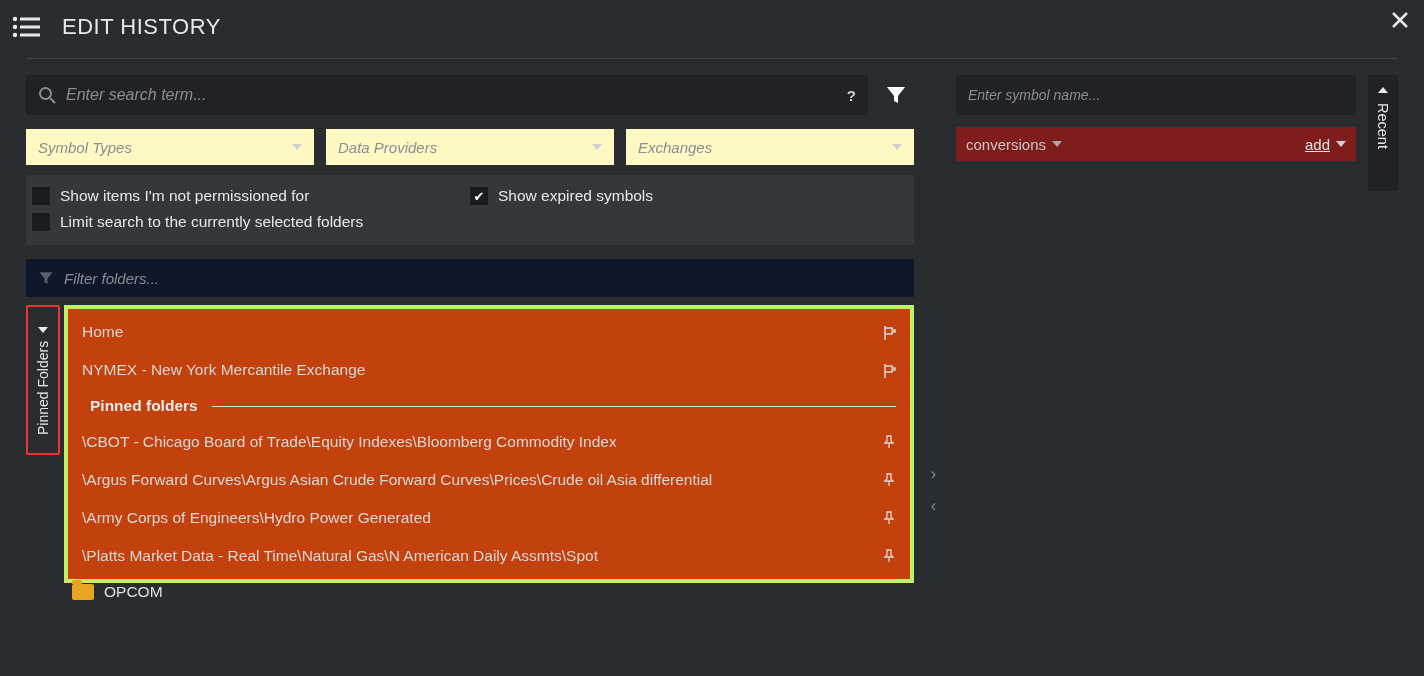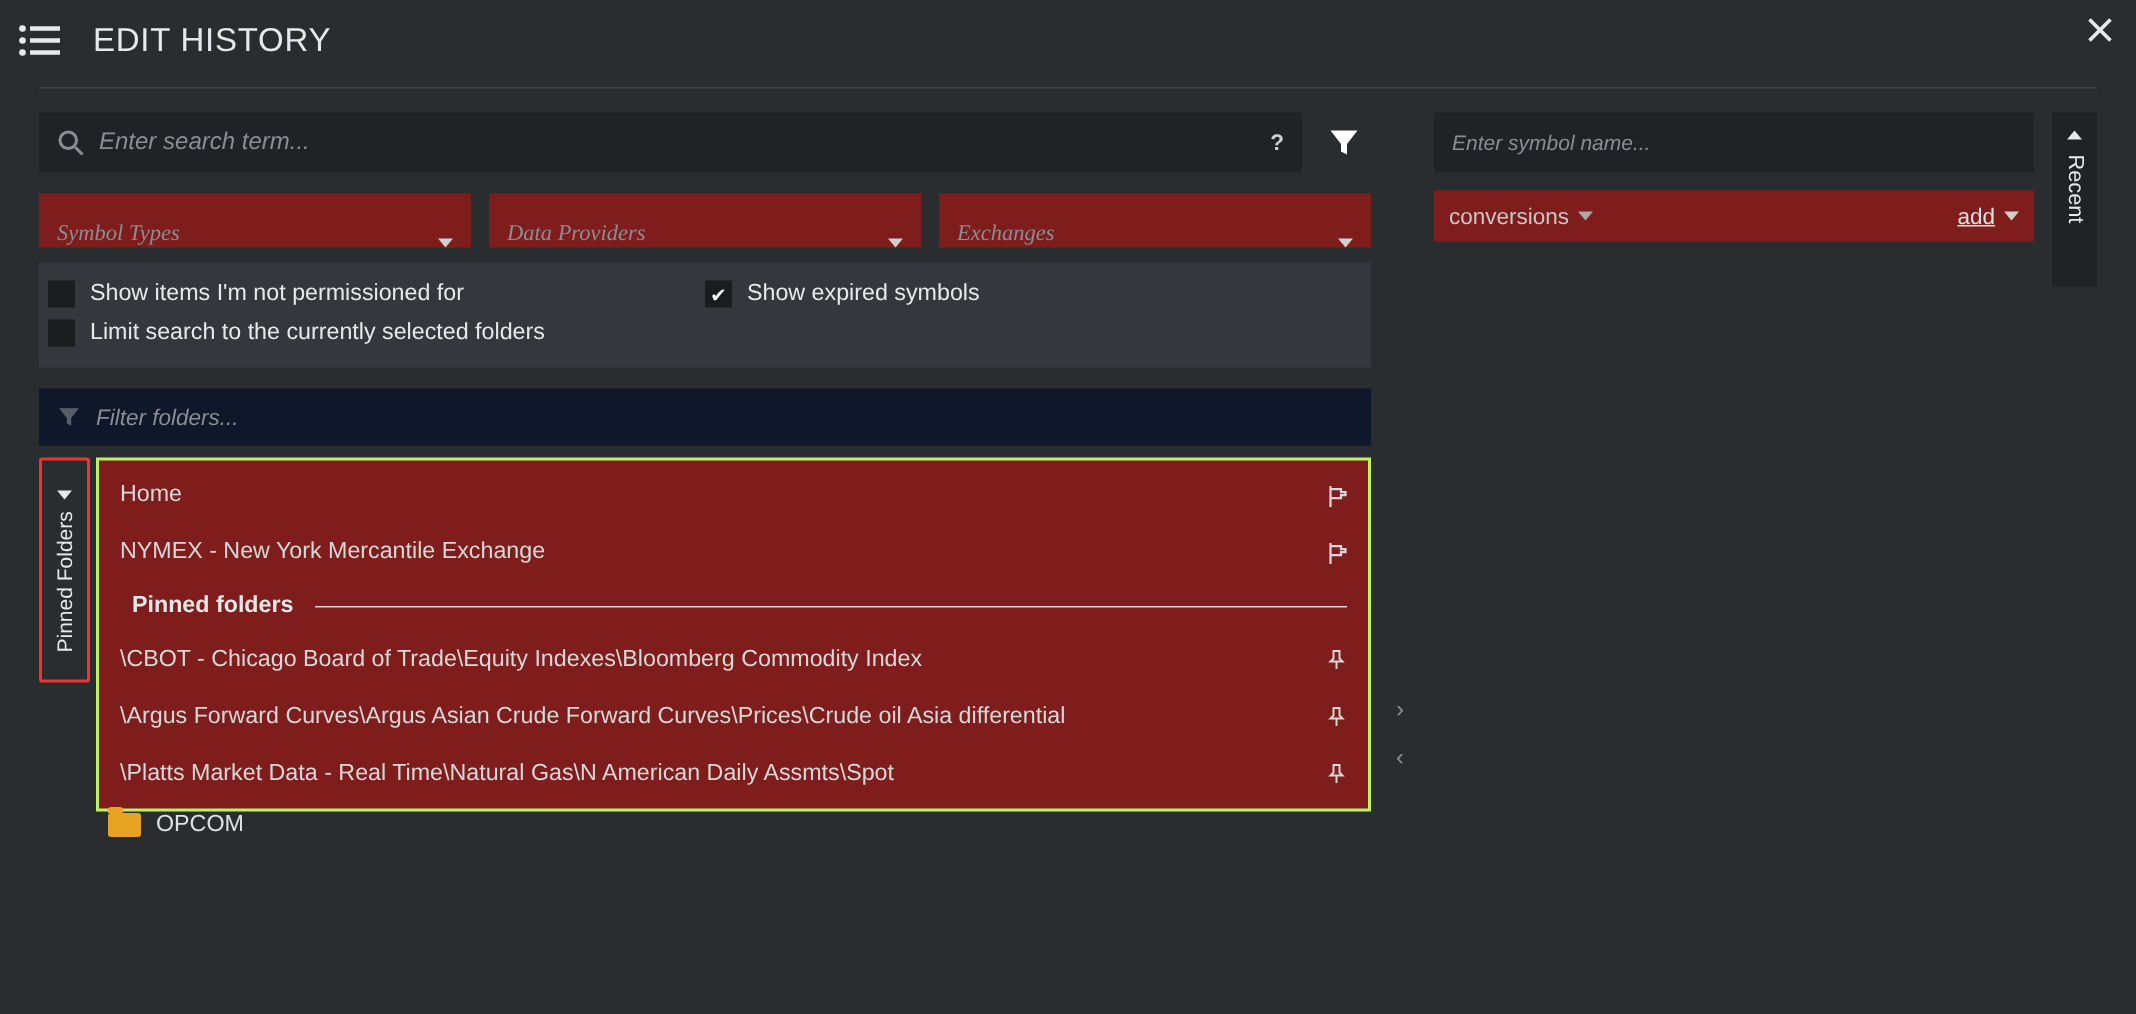--- a/index.html
+++ b/index.html
@@ -97,31 +97,30 @@
     cursor: pointer;
   }
 
   .dropdown-row {
     display: flex;
     gap: 12px;
     margin-bottom: 10px;
   }
   .dropdown {
     flex: 1;
-    background: #7f1d1d;
+    background: #fef9c3;
     height: 36px;
     display: flex;
-    align-items: flex-end;
+    align-items: center;
     justify-content: space-between;
     padding: 0 12px;
     cursor: pointer;
     color: #8a8e93;
     font-style: italic;
     font-size: 15px;
-    font-family: Liberation Serif, serif;
   }
   .caret-down {
     width: 0; height: 0;
     border-left: 5px solid transparent;
     border-right: 5px solid transparent;
     border-top: 6px solid #d0d0d0;
   }
 
   .checkbox-row {
     background: #34383c;
@@ -189,22 +188,22 @@
   .pinned-tab .tri {
     width: 0; height: 0;
     border-top: 5px solid transparent;
     border-bottom: 5px solid transparent;
     border-left: 6px solid #e8e8e8;
     transform: rotate(-90deg);
   }
 
   .folder-panel {
     flex: 1;
-    border: 2px solid #bef264;
-    background: #7f1d1d;
+    border: 4px solid #bef264;
+    background: #c2410c;
     padding: 4px 0;
   }
   .folder-item {
     display: flex;
     align-items: center;
     justify-content: space-between;
     padding: 10px 14px;
     font-size: 15.5px;
     cursor: pointer;
   }
@@ -443,20 +442,28 @@
         </div>
         <div class="folder-item">
           <span>\Argus Forward Curves\Argus Asian Crude Forward Curves\Prices\Crude oil Asia differential</span>
           <span class="pin-icon">
             <svg width="14" height="14" viewBox="0 0 14 14">
                 <path d="M5 1 L9 1 L9 6 L11 8 L3 8 L5 6 Z M7 8 L7 13" stroke="#d8d8d8" stroke-width="1.3" fill="none"></path>
               </svg>
           </span>
         </div>
         <div class="folder-item">
+          <span>\Army Corps of Engineers\Hydro Power Generated</span>
+          <span class="pin-icon">
+            <svg width="14" height="14" viewBox="0 0 14 14">
+                <path d="M5 1 L9 1 L9 6 L11 8 L3 8 L5 6 Z M7 8 L7 13" stroke="#d8d8d8" stroke-width="1.3" fill="none"></path>
+              </svg>
+          </span>
+        </div>
+        <div class="folder-item">
           <span>\Platts Market Data - Real Time\Natural Gas\N American Daily Assmts\Spot</span>
           <span class="pin-icon">
             <svg width="14" height="14" viewBox="0 0 14 14">
                 <path d="M5 1 L9 1 L9 6 L11 8 L3 8 L5 6 Z M7 8 L7 13" stroke="#d8d8d8" stroke-width="1.3" fill="none"></path>
               </svg>
           </span>
         </div>
       </div>
     </div>
 

